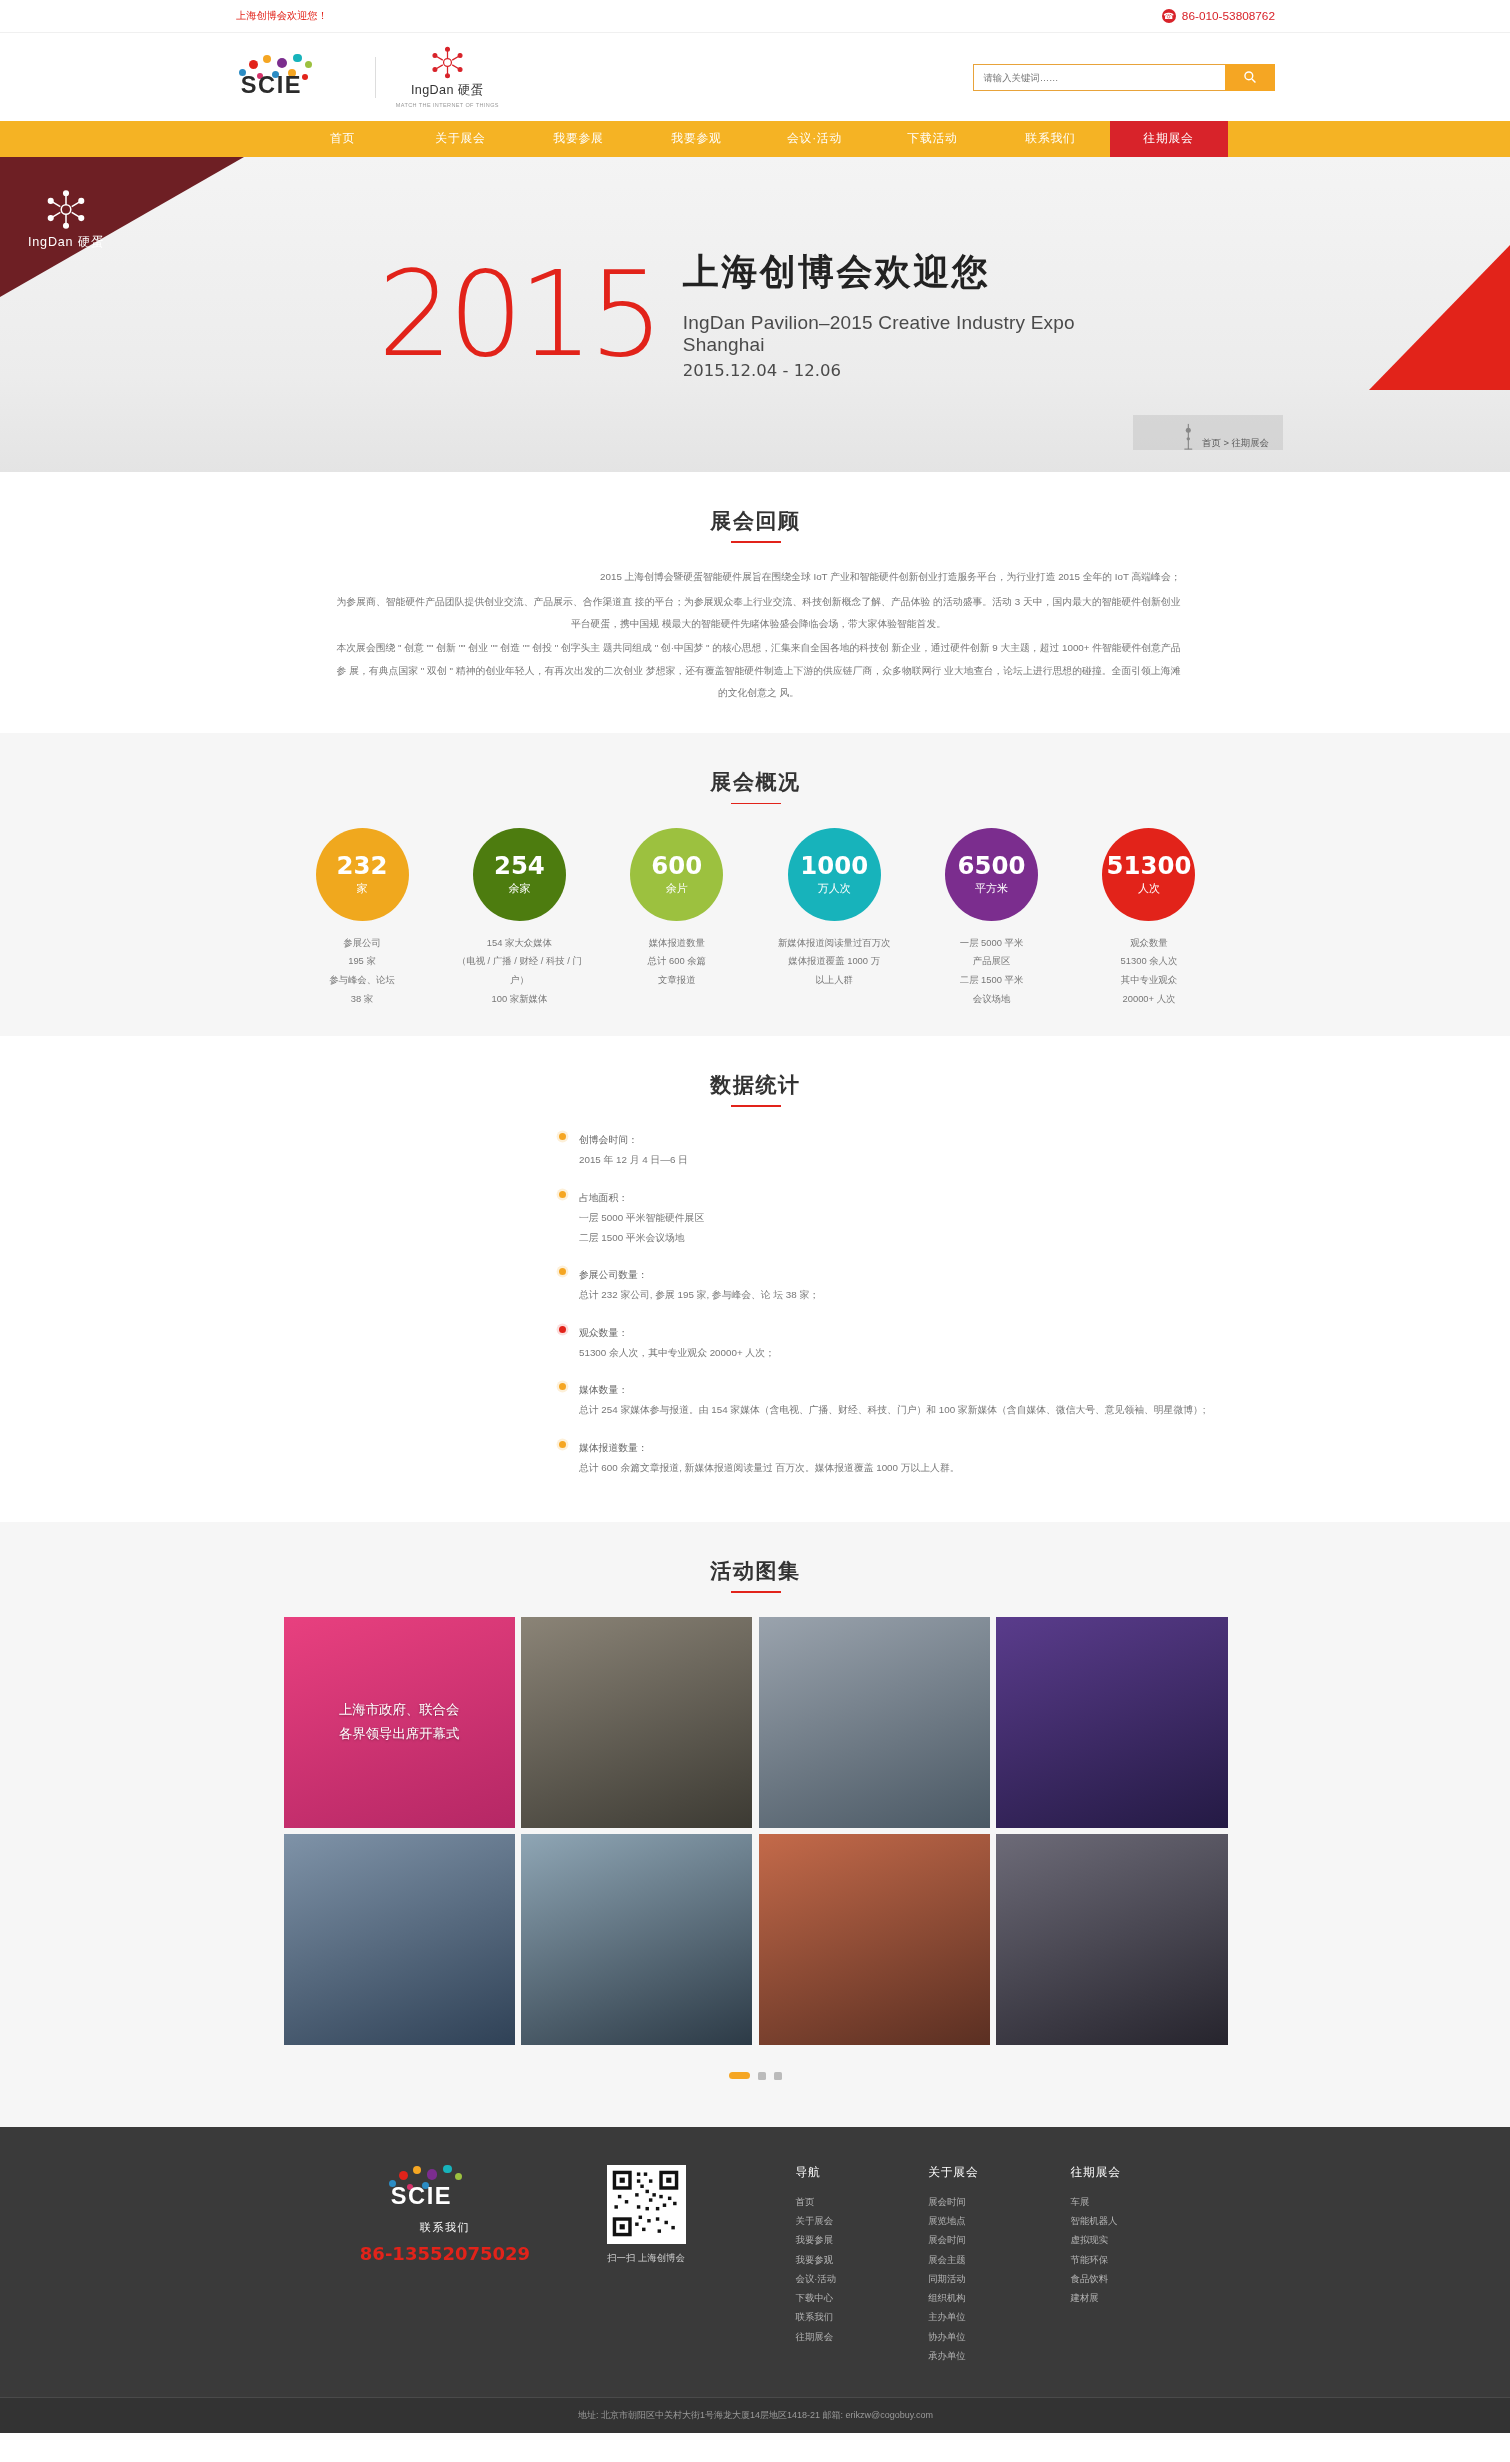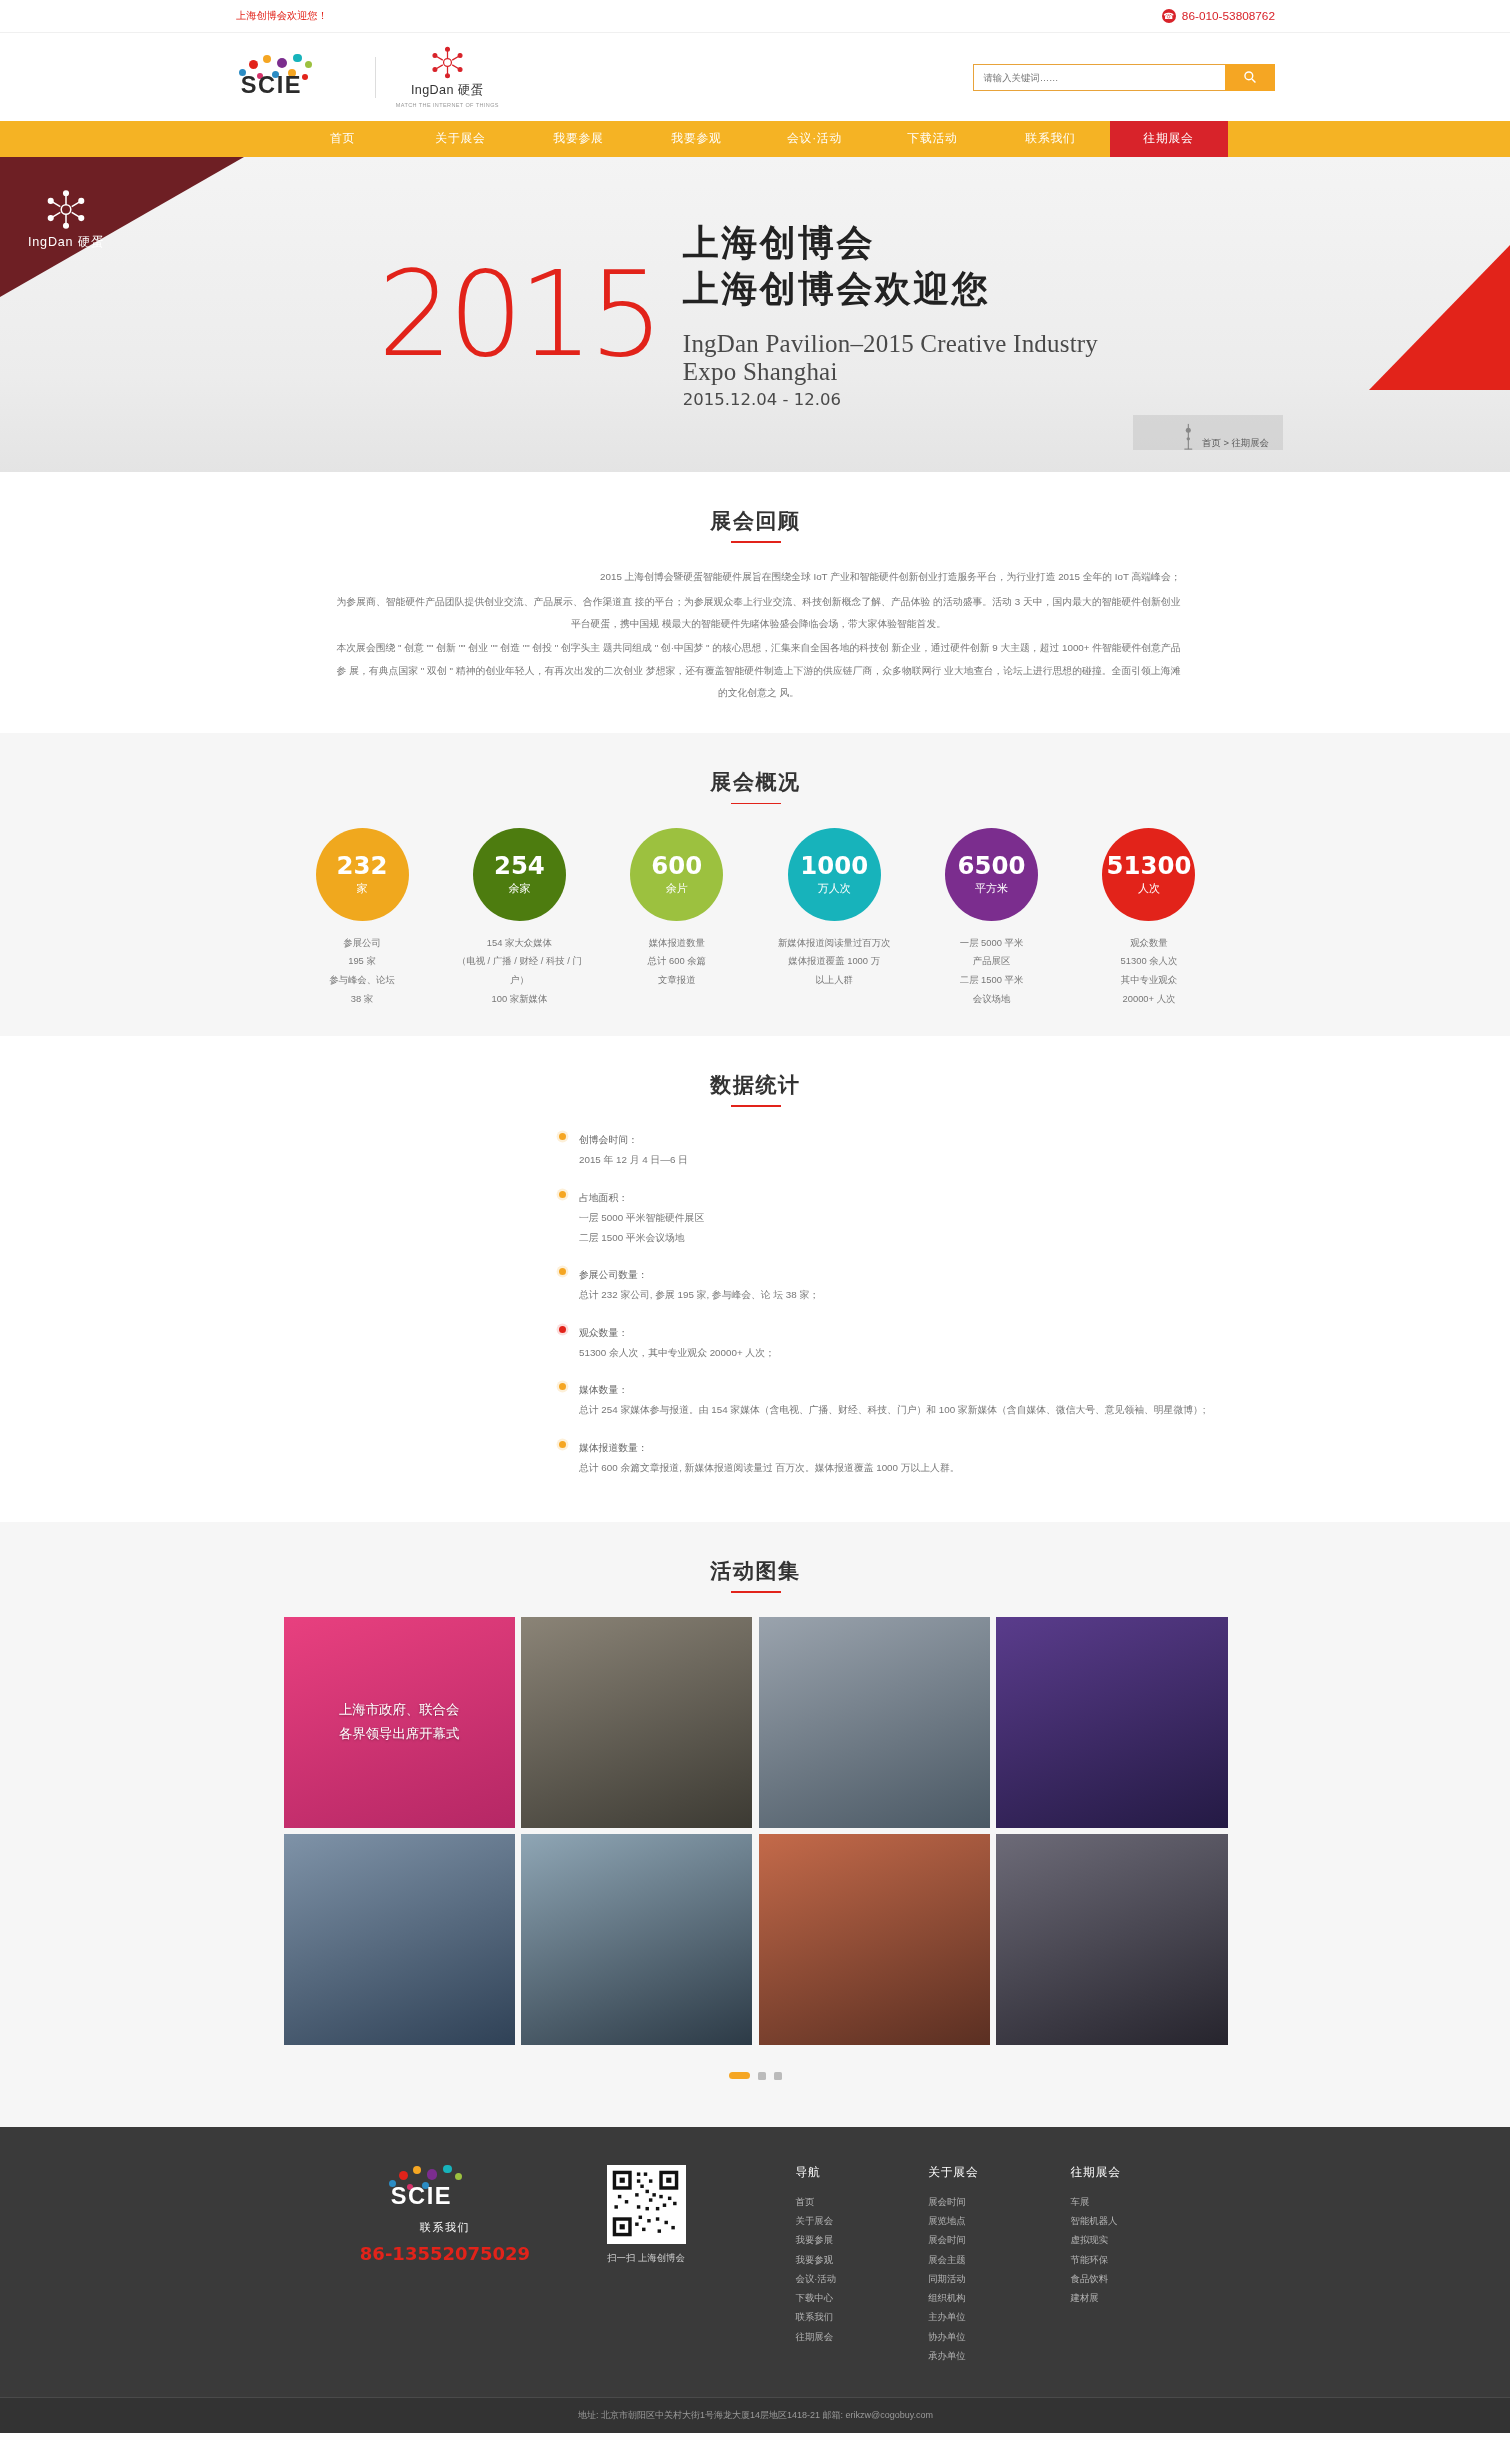--- a/index.html
+++ b/index.html
@@ -100,21 +100,21 @@
   .banner-center {
     position: absolute; left: 50%; top: 50%; transform: translate(-50%,-50%);
     display: flex; align-items: center; gap: 23.6px; z-index: 2;
   }
   .year-2015 {
     font-size: 118px; font-weight: 300; color: #e2231a; letter-spacing: -4.7px;
     font-family: "DejaVu Sans", sans-serif; line-height: 1; position: relative;
   }
   .banner-texts { display: flex; flex-direction: column; gap: 1.6px; }
   .banner-title { font-size: 36px; font-weight: bold; color: #222; letter-spacing: 2.4px; line-height: 1.25; }
-  .banner-sub-en { font-size: 25px; color: #4a4a4a; margin-top: 17px; letter-spacing: 0.2px; font-family: Liberation Serif, serif; }
+  .banner-sub-en { font-size: 19px; color: #4a4a4a; margin-top: 17px; letter-spacing: 0.2px; font-family: Liberation Sans, sans-serif; }
   .banner-date { font-size: 16.5px; color: #4a4a4a; margin-top: 3.1px; font-family: "DejaVu Sans", sans-serif; }
   .breadcrumb-tower {
     position: absolute; right: 228px; bottom: 22px; width: 150px; height: 35px;
     background: rgba(190,190,190,0.45); display: flex; align-items: flex-end;
     justify-content: flex-end; padding-right: 14px; font-size: 9.4px; color: #5a5a5a; z-index: 3;
   }
 
   
   .section { padding: 35px 0 27px; }
   .section-title {
@@ -278,21 +278,20 @@
           <circle cx="6" cy="30" r="2.4" fill="#fff"></circle>
           <circle cx="38" cy="12" r="2.4" fill="#fff"></circle>
         </g>
       </svg>
       <span class="txt">IngDan 硬蛋</span>
     </div>
 
     <div class="banner-center">
       <div class="year-2015">2015</div>
       <div class="banner-texts">
-        <div class="banner-title">上海创博会</div>
         <div class="banner-title">上海创博会欢迎您</div>
         <div class="banner-sub-en">IngDan Pavilion–2015 Creative Industry Expo Shanghai</div>
         <div class="banner-date">2015.12.04 - 12.06</div>
       </div>
     </div>
 
     <div class="breadcrumb-tower">
       <svg width="12.6" height="27" viewBox="0 0 16 34" style="margin-right:7.9px">
         <path d="M8 1 L8 33 M3 33 L13 33" stroke="#777" stroke-width="1.2" fill="none"></path>
         <circle cx="8" cy="9" r="3.2" fill="#888"></circle>

